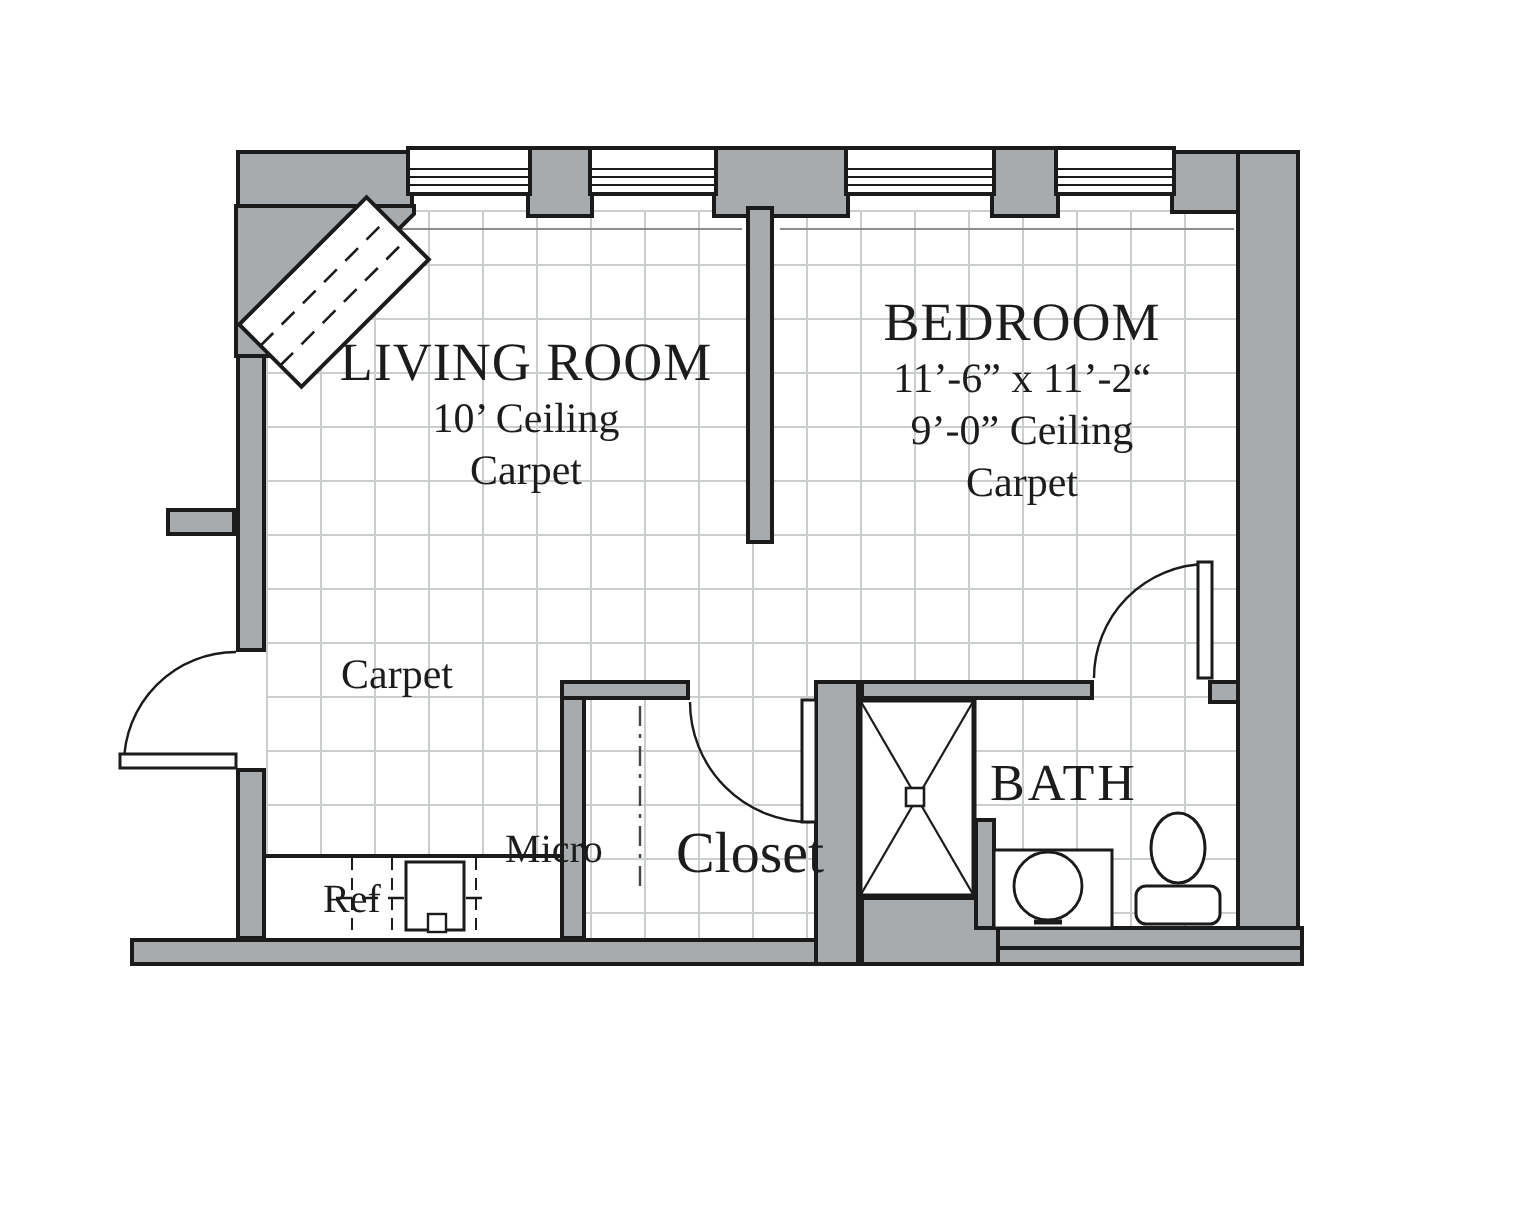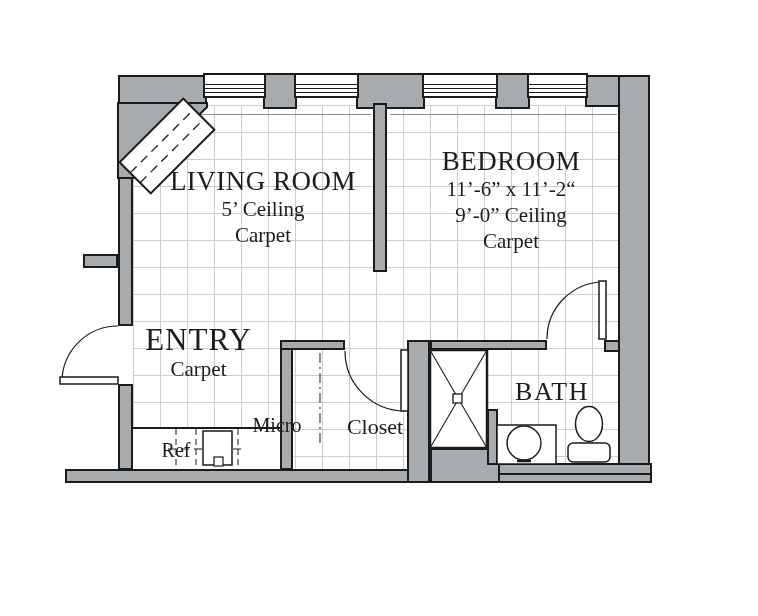--- a/index.html
+++ b/index.html
@@ -18,21 +18,21 @@
           repeating-linear-gradient(to bottom, var(--grid) 0 1px, transparent 1px 27px);}
   .window{position:absolute;box-sizing:border-box;background:#fff;border:2px solid var(--ink);}
   .window i{position:absolute;left:0;right:0;height:1px;background:var(--ink);}
   .bayline{position:absolute;height:1px;background:#8d8d8d;}
   .counter{position:absolute;box-sizing:border-box;background:#fff;border-top:2px solid var(--ink);}
   svg.overlay{position:absolute;left:0;top:0;pointer-events:none;}
   .lbl{position:absolute;text-align:center;line-height:26px;}
   .room-name{font-size:27px;line-height:30px;letter-spacing:.5px;}
   .room-sub{font-size:21px;}
   .entry-name{font-size:31px;line-height:32px;letter-spacing:1px;}
-  .closet-name{font-size:22px;}
+  .closet-name{font-size:29px;}
   .bath-name{font-size:26px;letter-spacing:1.5px;}
   .appl{font-size:20px;line-height:20px;margin-left:20px;}
 </style>
 </head>
 <body>
 
 <div class="plan">
 
   <div class="grid" style="left:133px;top:105px;width:487px;height:364px;"></div>
 
@@ -125,34 +125,33 @@
       <line x1="176" y1="429" x2="176" y2="467" stroke="var(--ink)" stroke-width="1" stroke-dasharray="6 4"></line>
       <line x1="196" y1="429" x2="196" y2="467" stroke="var(--ink)" stroke-width="1" stroke-dasharray="6 4"></line>
       <line x1="238" y1="429" x2="238" y2="467" stroke="var(--ink)" stroke-width="1" stroke-dasharray="6 4"></line>
       <rect x="203" y="431" width="29" height="34" fill="#fff" stroke="var(--ink)" stroke-width="1.5"></rect>
       <rect x="214" y="457" width="9" height="9" fill="#fff" stroke="var(--ink)" stroke-width="1.2"></rect>
     </g>
   </svg>
 
   <div class="lbl" style="left:133px;top:166px;width:260px;">
     <div class="room-name">LIVING ROOM</div>
-    <div class="room-sub">5’ Ceiling</div>
+    <div class="room-sub">10’ Ceiling</div>
     <div class="room-sub">Carpet</div>
   </div>
 
   <div class="lbl" style="left:401px;top:146px;width:220px;">
     <div class="room-name">BEDROOM</div>
     <div class="room-sub">11’-6” x 11’-2“</div>
     <div class="room-sub">9’-0” Ceiling</div>
     <div class="room-sub">Carpet</div>
   </div>
 
   <div class="lbl" style="left:111px;top:324px;width:175px;">
-    <div class="entry-name">ENTRY</div>
     <div class="room-sub">Carpet</div>
   </div>
 
   <div class="lbl closet-name" style="left:323px;top:414px;width:104px;">Closet</div>
-  <div class="lbl bath-name" style="left:500px;top:379px;width:104px;text-align:center;">BATH</div>
+  <div class="lbl bath-name" style="left:480px;top:379px;width:104px;text-align:center;">BATH</div>
   <div class="lbl appl" style="left:136px;top:440px;width:40px;">Ref</div>
   <div class="lbl appl" style="left:228px;top:415px;width:58px;">Micro</div>
 
 </div>
 
 </body></html>

